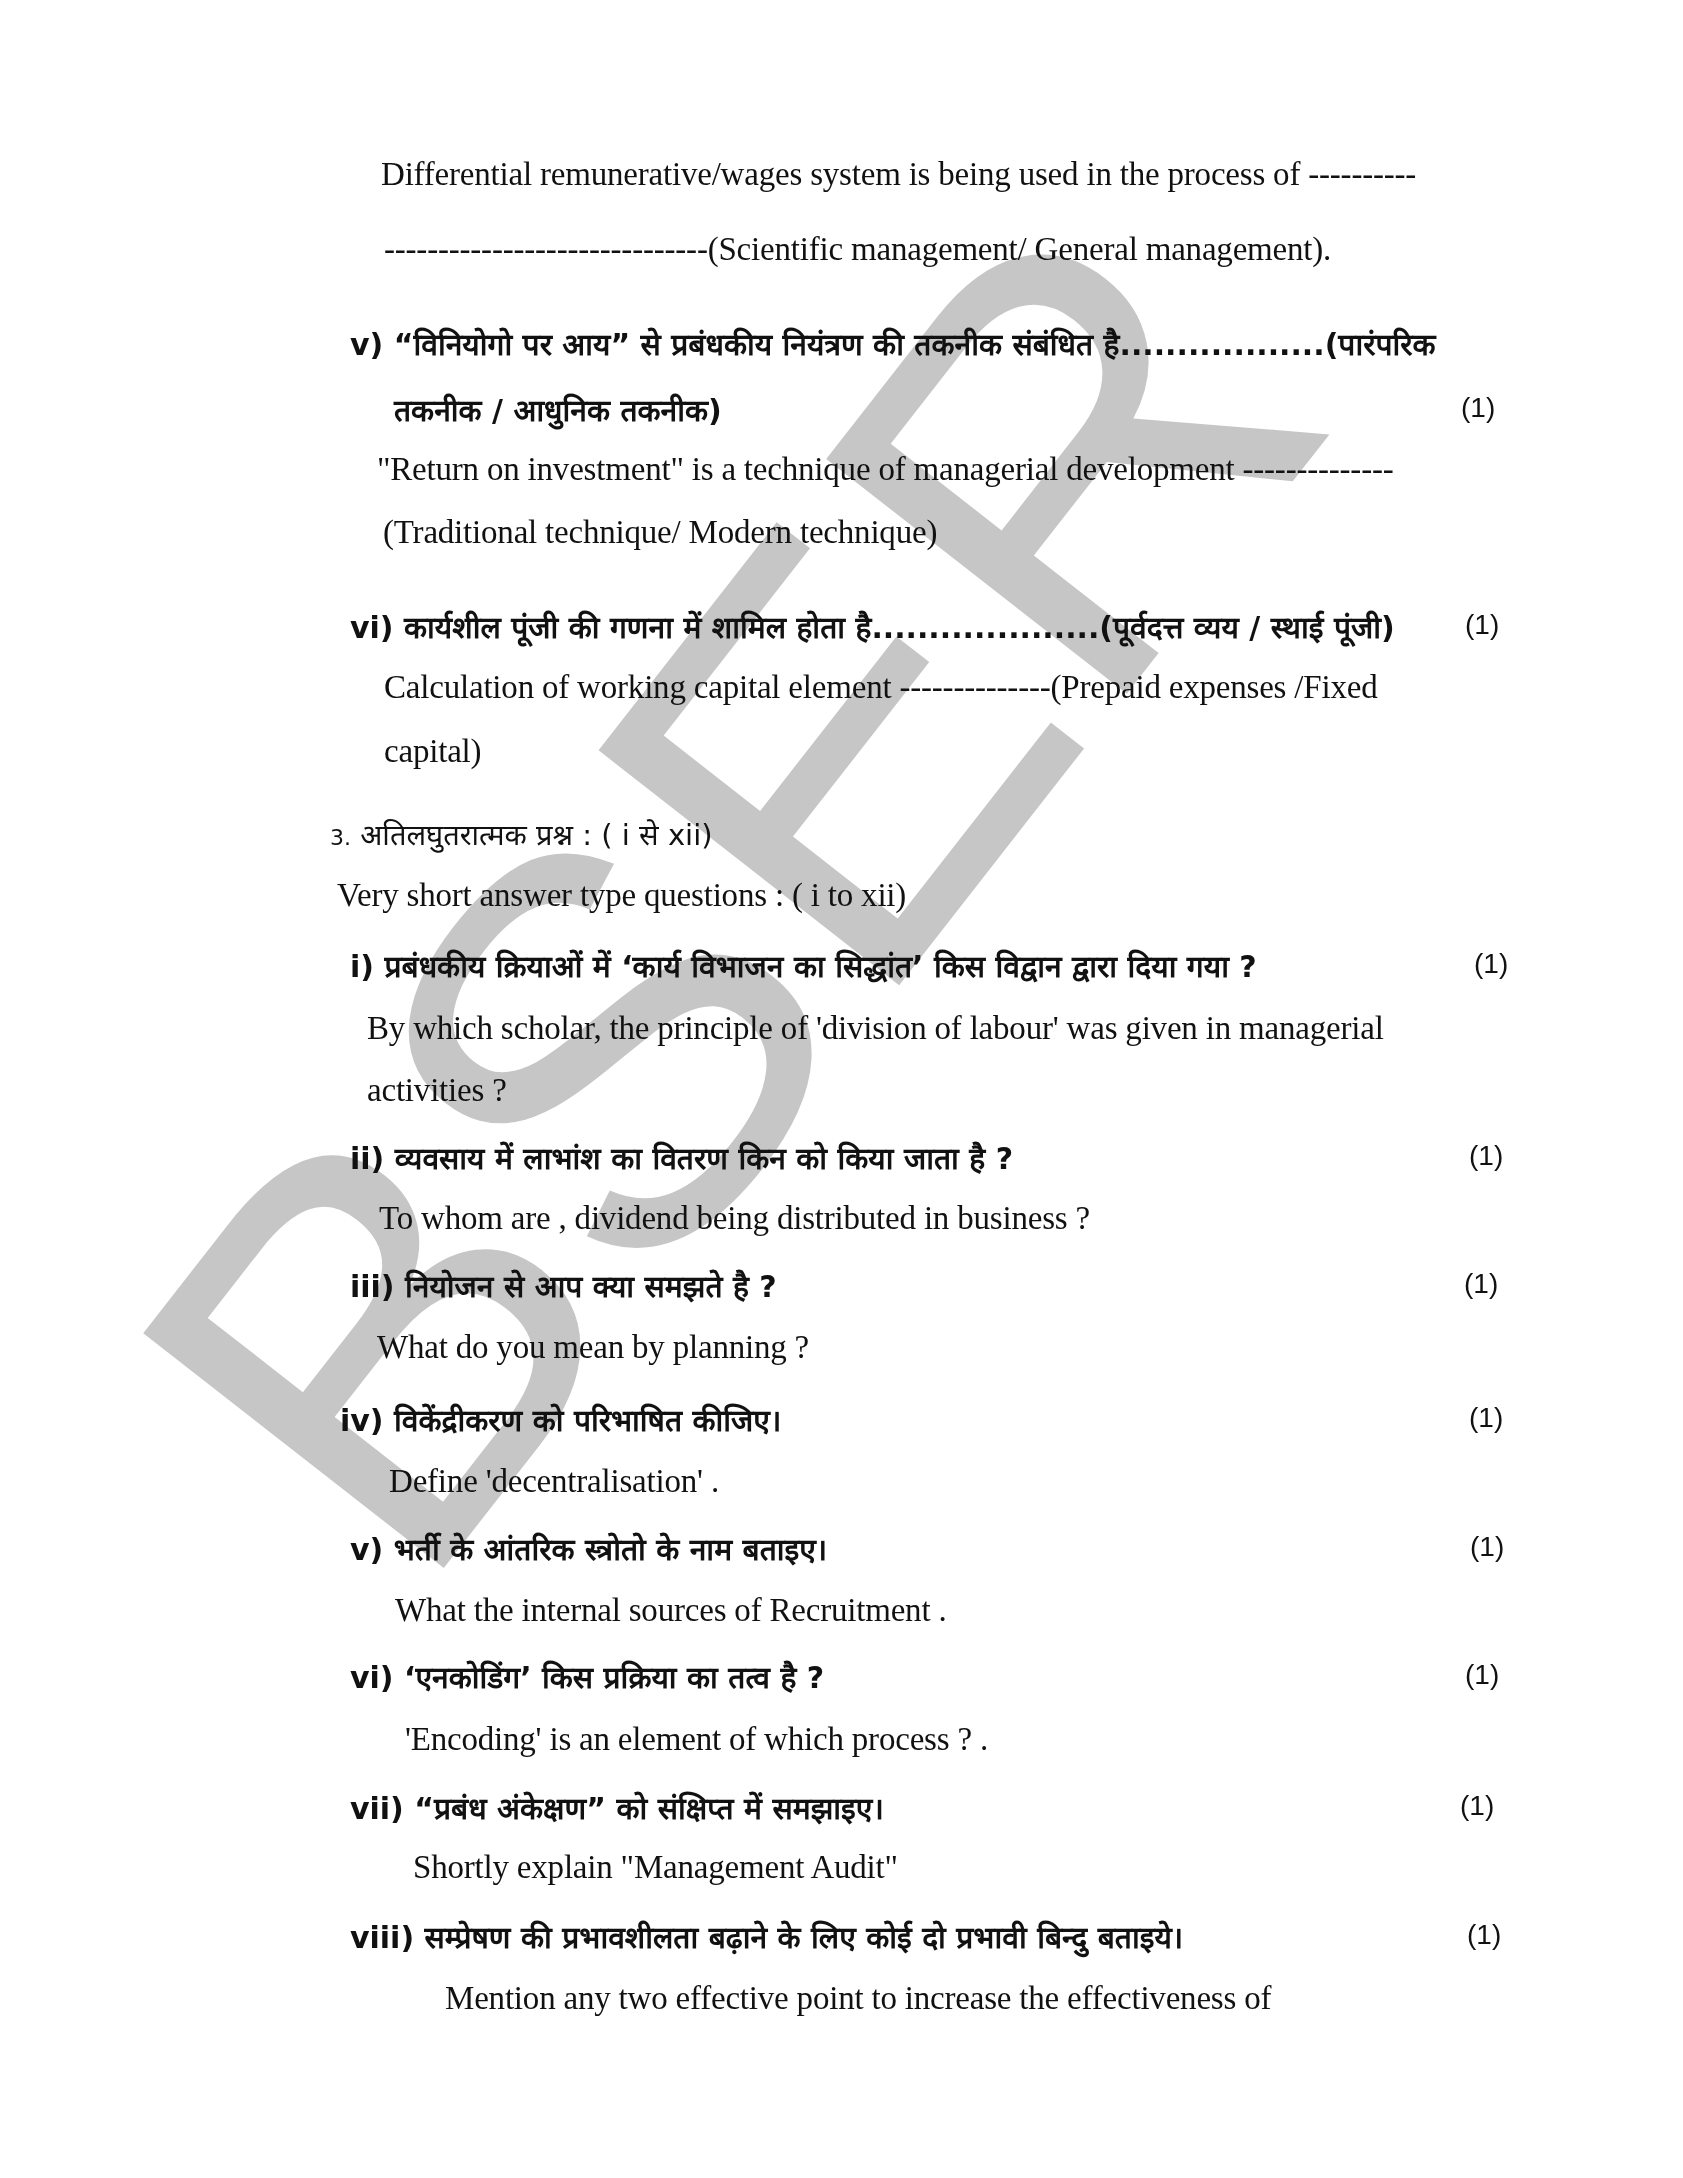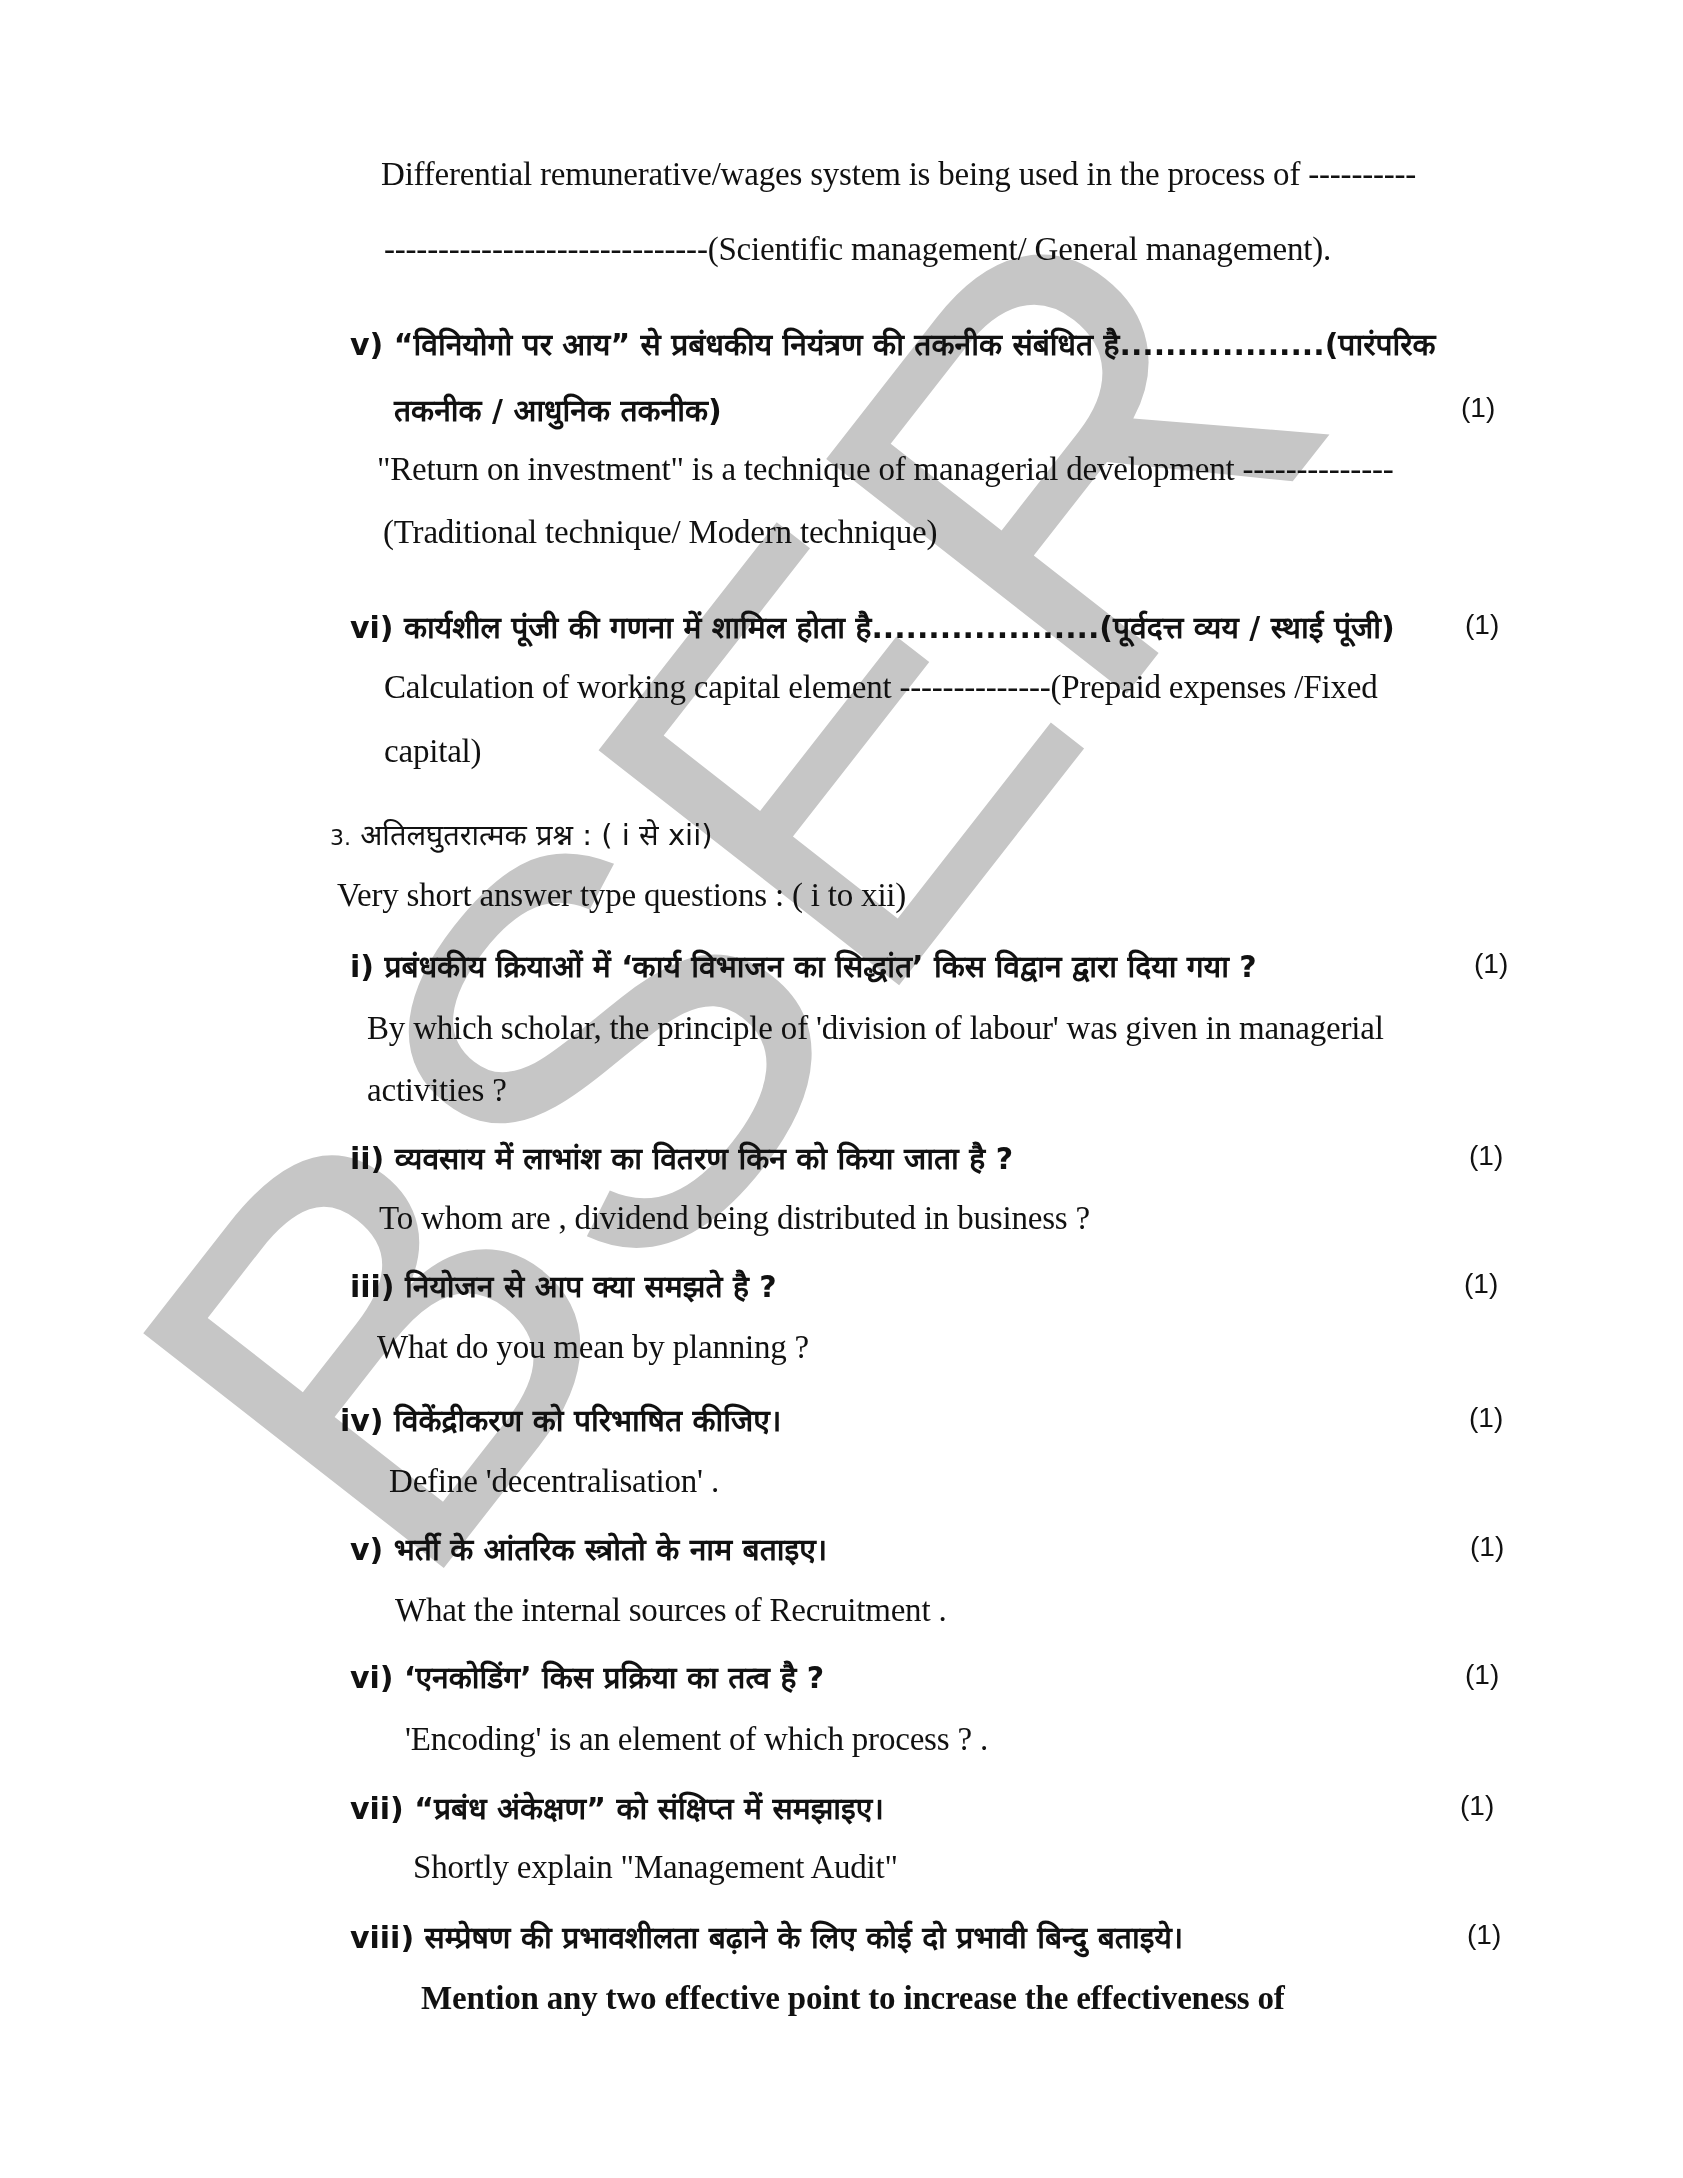--- a/index.html
+++ b/index.html
@@ -92,14 +92,14 @@
   <span>“प्रबंध अंकेक्षण” को संक्षिप्त में समझाइए।</span>
 </div>
 <div class="mark" style="left:1460px; top:1790px;">(1)</div>
 <div class="line en" style="left:413px; top:1849px;">Shortly explain "Management Audit"</div>
 
 <div class="line hi" style="left:350px; top:1916px;">
   <span>viii)</span>
   <span>सम्प्रेषण की प्रभावशीलता बढ़ाने के लिए कोई दो प्रभावी बिन्दु बताइये।</span>
 </div>
 <div class="mark" style="left:1467px; top:1919px;">(1)</div>
-<div class="line en" style="left:421px; top:1980px;font-weight:bold;">Mention any two effective point to increase the effectiveness of</div>
+<div class="line en" style="left:445px; top:1980px;">Mention any two effective point to increase the effectiveness of</div>
 
 
 </body></html>

